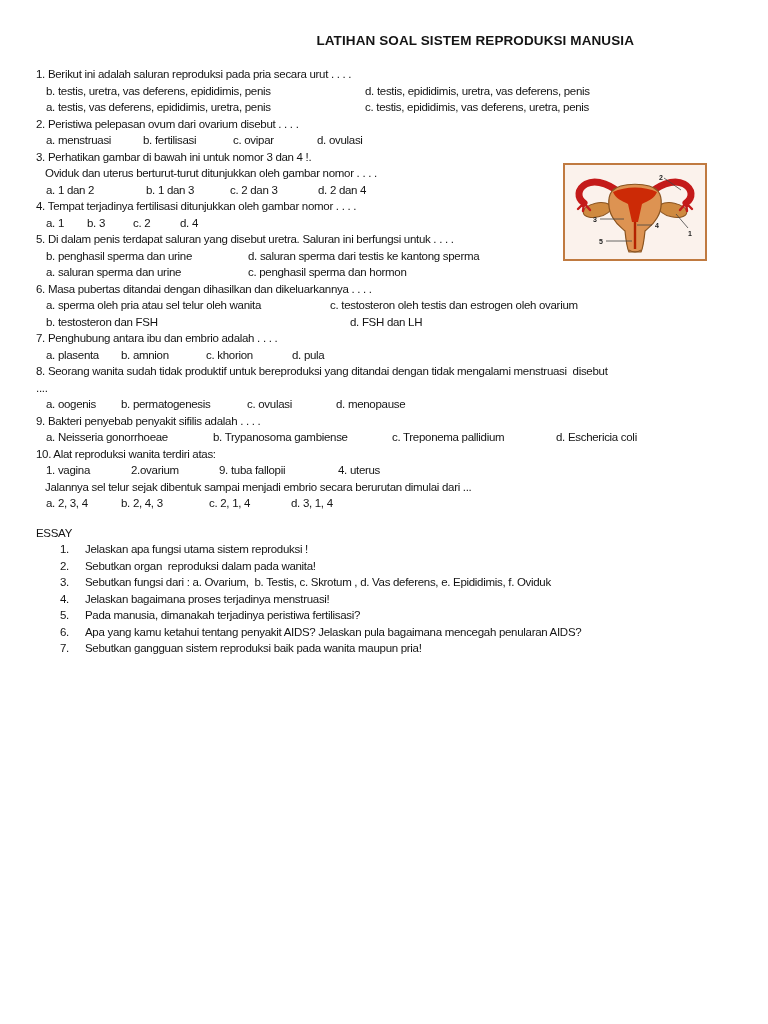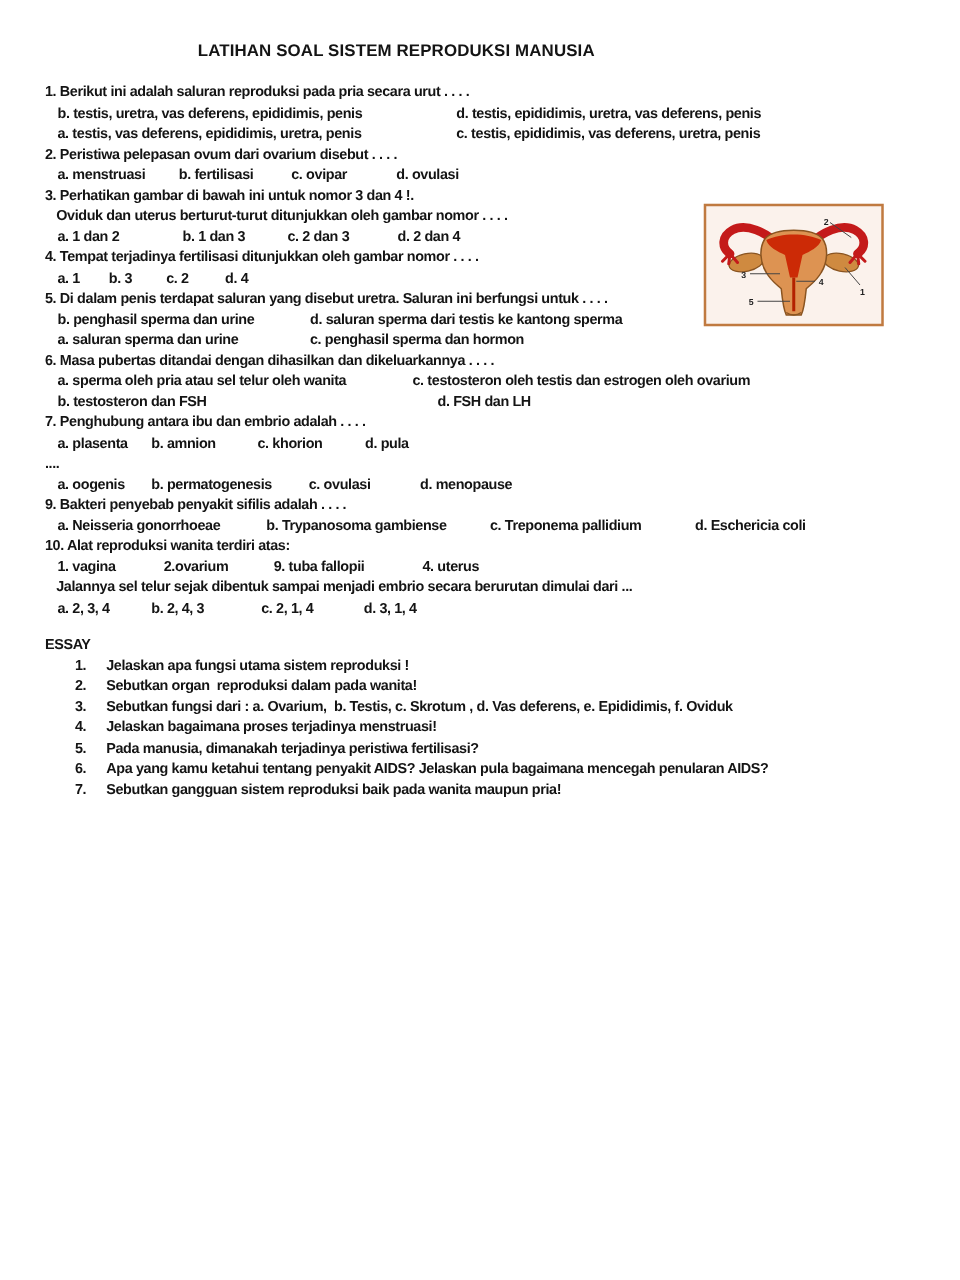--- a/index.html
+++ b/index.html
@@ -6,27 +6,27 @@
   .page{
     position:relative;
     width:768px;height:1024px;
     background:#ffffff;
     font-family:"Liberation Sans",sans-serif;
     color:#141414;
     overflow:hidden;
   }
   .title{
     position:absolute;top:33px;left:0;width:634px;
-    text-align:center;
+    text-align:right;
     font-size:13.5px;font-weight:700;letter-spacing:0.1px;
     white-space:pre;
   }
   .content{
     position:absolute;left:36px;top:66px;width:712px;
-    font-size:11.5px;font-weight:700;letter-spacing:-0.3px;
+    font-size:11.5px;font-weight:400;letter-spacing:-0.3px;
   }
   .ln{
     position:relative;
     height:16.5px;line-height:16.5px;
     white-space:pre;
   }
   .ind{padding-left:9px;}
   .o{position:absolute;top:0;white-space:pre;}
   .gap{height:13px;}
   .es{display:flex;height:16.5px;line-height:16.5px;white-space:pre;}
@@ -104,20 +104,21 @@
     </div>
 
     <div class="ln">7. Penghubung antara ibu dan embrio adalah . . . .</div>
     <div class="ln">
       <span class="o" style="left:10px">a. plasenta</span>
       <span class="o" style="left:85px">b. amnion</span>
       <span class="o" style="left:170px">c. khorion</span>
       <span class="o" style="left:256px">d. pula</span>
     </div>
 
+    <div class="ln">8. Seorang wanita sudah tidak produktif untuk bereproduksi yang ditandai dengan tidak mengalami menstruasi  disebut</div>
     <div class="ln">....</div>
     <div class="ln">
       <span class="o" style="left:10px">a. oogenis</span>
       <span class="o" style="left:85px">b. permatogenesis</span>
       <span class="o" style="left:211px">c. ovulasi</span>
       <span class="o" style="left:300px">d. menopause</span>
     </div>
 
     <div class="ln">9. Bakteri penyebab penyakit sifilis adalah . . . .</div>
     <div class="ln">

